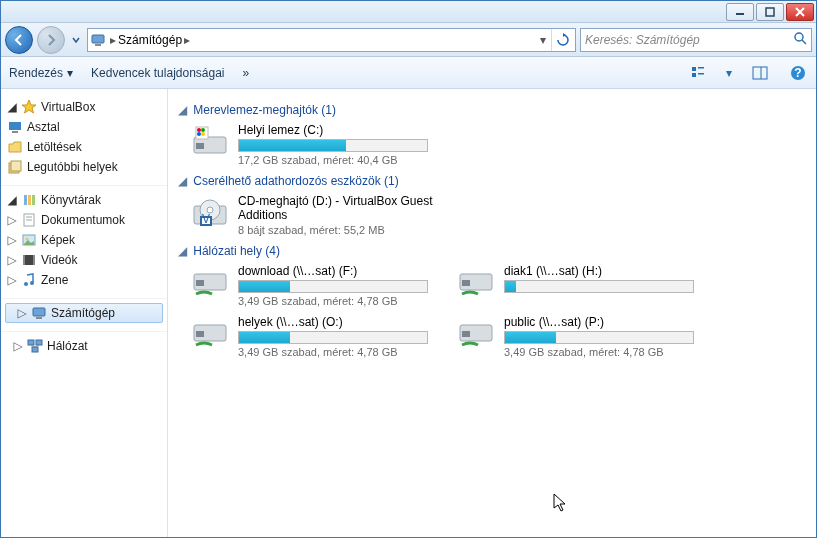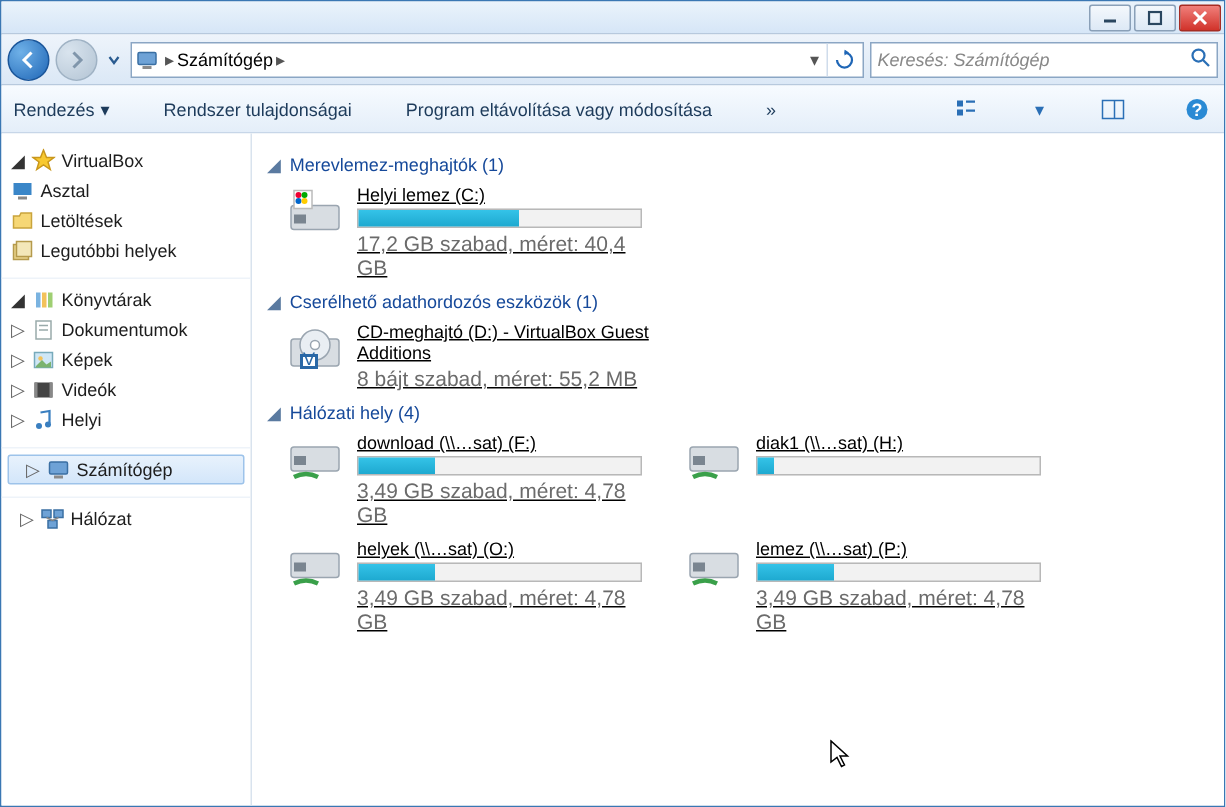--- a/index.html
+++ b/index.html
@@ -14,46 +14,46 @@
 .navbtn.disabled { background: radial-gradient(circle at 30% 30%,#d9e4ee,#b3c4d4); border-color:#9fb2c4; color:#8096ab; }
 .navchev { width:14px; height:22px; display:flex; align-items:center; justify-content:center; color:#2a5b90; }
 .addrbar { flex:1; height:24px; background:#fff; border:1px solid #8ba6c4; display:flex; align-items:center; padding:0 2px; }
 .addrbar .crumb { padding:0 4px; height:100%; display:flex; align-items:center; gap:2px; color:#000; }
 .addrbar .sep { color:#555; }
 .addr-refresh { width:22px; height:22px; display:flex; align-items:center; justify-content:center; border-left:1px solid #cfdceb; color:#1f66b6; }
 .addr-dd { width:16px; display:flex; align-items:center; justify-content:center; color:#555; }
 .searchbox { width:232px; height:24px; background:#fff; border:1px solid #8ba6c4; display:flex; align-items:center; padding:0 4px; color:#888; font-style:italic; }
 .searchbox .ph { flex:1; }
 .searchbox .mag { color:#2a6fb6; font-style:normal; }
-.toolbar { height:32px; background: linear-gradient(to bottom,#f7fbff,#e4eef9); border-bottom:1px solid #c7d6e8; display:flex; align-items:center; padding:0 8px; gap:36px; color:#1d3b5b; }
+.toolbar { height:32px; background: linear-gradient(to bottom,#f7fbff,#e4eef9); border-bottom:1px solid #c7d6e8; display:flex; align-items:center; padding:0 8px; gap:18px; color:#1d3b5b; }
 .toolbar .titem { display:flex; align-items:center; gap:4px; }
 .toolbar .spacer { flex:1; }
 .toolbar .ticon { width:20px; height:20px; color:#2a6fb6; display:flex; align-items:center; justify-content:center; }
 .body { flex:1; display:flex; min-height:0; }
 .sidebar { width:167px; border-right:1px solid #d9e3ee; padding:4px 0; overflow:auto; background:#fff; }
 .sidegroup { padding: 4px 0 8px 0; border-bottom:1px solid #eef3f9; }
 .sidegroup:last-child { border-bottom:none; }
 .siderow { display:flex; align-items:center; gap:4px; padding:2px 6px; color:#1d1d1d; }
 .siderow.head { font-weight:normal; }
 .siderow.child { }
 .siderow.selected { background: linear-gradient(to bottom,#e8f2fc,#d3e6fa); border:1px solid #9dc3ea; border-radius:2px; margin:0 4px; padding:1px 5px; padding-left:11px; }
 .tri { width:10px; text-align:center; color:#666; }
 .tri.open { color:#333; }
 .sideicon { width:16px; height:16px; display:flex; align-items:center; justify-content:center; }
 .content { flex:1; overflow:auto; padding:8px 10px; background:#fff; }
 .grouphdr { color:#16499a; font-size:13px; display:flex; align-items:center; gap:6px; margin:6px 0 4px 0; }
 .grouphdr .gtri { color:#5a7aa0; }
 .items { display:flex; flex-wrap:wrap; gap:4px 16px; padding-left:12px; }
 .item { width:250px; display:flex; align-items:flex-start; gap:8px; padding:2px 0; }
 .driveicon { width:40px; height:36px; display:flex; align-items:center; justify-content:center; }
-.itembody { flex:1;text-decoration:underline; }
+.itembody { flex:1; }
 .itemname { color:#000; margin-bottom:2px; }
 .bar { width:190px; height:13px; border:1px solid #b8b8b8; background:#f2f2f2; position:relative; margin-bottom:2px; }
 .barfill { position:absolute; left:0; top:0; bottom:0; background:linear-gradient(to bottom,#34c3e8,#1ea9d0); }
-.itemsub { color:#6b6b6b; font-size:14px; }
+.itemsub { color:#6b6b6b; font-size:11px; }
 .cursor { position:absolute; left:553px; top:493px; pointer-events:none; }
 </style>
 </head>
 <body>
 
 <div class="window">
 
   <div class="titlebar">
     <div class="titlebtn">
       <svg width="10" height="10">
@@ -122,24 +122,21 @@
       </span>
     </div>
   </div>
 
   <div class="toolbar">
     <div class="titem">
       <span>Rendezés</span>
       <span>▾</span>
     </div>
     <div class="titem">
-      <span>Rendszer tulajdonságai</span>
-    </div>
-    <div class="titem">
-      <span>Program eltávolítása vagy módosítása</span>
+      <span>Kedvencek tulajdonságai</span>
     </div>
     <div class="titem">
       <span>»</span>
     </div>
     <div class="spacer"></div>
     <div class="ticon">
       <svg width="16" height="16">
           <rect x="2" y="2" width="4" height="4" fill="currentColor"></rect>
           <rect x="8" y="2" width="6" height="1.5" fill="currentColor"></rect>
           <rect x="2" y="8" width="4" height="4" fill="currentColor"></rect>
@@ -250,21 +247,21 @@
         </div>
         <div class="siderow child">
           <span class="tri">▷</span>
           <span class="sideicon">
               <svg width="16" height="16">
                 <path d="M6 3 L12 2 L12 10" fill="none" stroke="#3a7fc0" stroke-width="1.5"></path>
                 <circle cx="5" cy="12" r="2" fill="#3a7fc0"></circle>
                 <circle cx="11" cy="11" r="2" fill="#3a7fc0"></circle>
               </svg>
             </span>
-          <span>Helyi</span>
+          <span>Zene</span>
         </div>
       </div>
 
       <div class="sidegroup">
         <div class="siderow selected">
           <span class="tri">▷</span>
           <span class="sideicon">
               <svg width="16" height="16">
                 <rect x="2" y="3" width="12" height="8" rx="1" fill="#6ea2d6" stroke="#3a6fa3"></rect>
                 <rect x="5" y="12" width="6" height="2" fill="#8a8a8a"></rect>
@@ -398,21 +395,21 @@
         </div>
         <div class="item">
           <span class="driveicon">
             <svg width="40" height="36">
                 <rect x="4" y="10" width="32" height="16" rx="2" fill="#d8dde2" stroke="#9aa5b0"></rect>
                 <rect x="6" y="16" width="8" height="6" fill="#7a8590"></rect>
                 <path d="M6 30 Q14 26 22 30" fill="none" stroke="#3aa04a" stroke-width="3"></path>
               </svg>
           </span>
           <div class="itembody">
-            <div class="itemname">lemez (\\…sat) (P:)</div>
+            <div class="itemname">public (\\…sat) (P:)</div>
             <div class="bar">
                 <div class="barfill" style="width:27%"></div>
               </div>
             <div class="itemsub">3,49 GB szabad, méret: 4,78 GB</div>
           </div>
         </div>
       </div>
 
     </div>
   </div>

